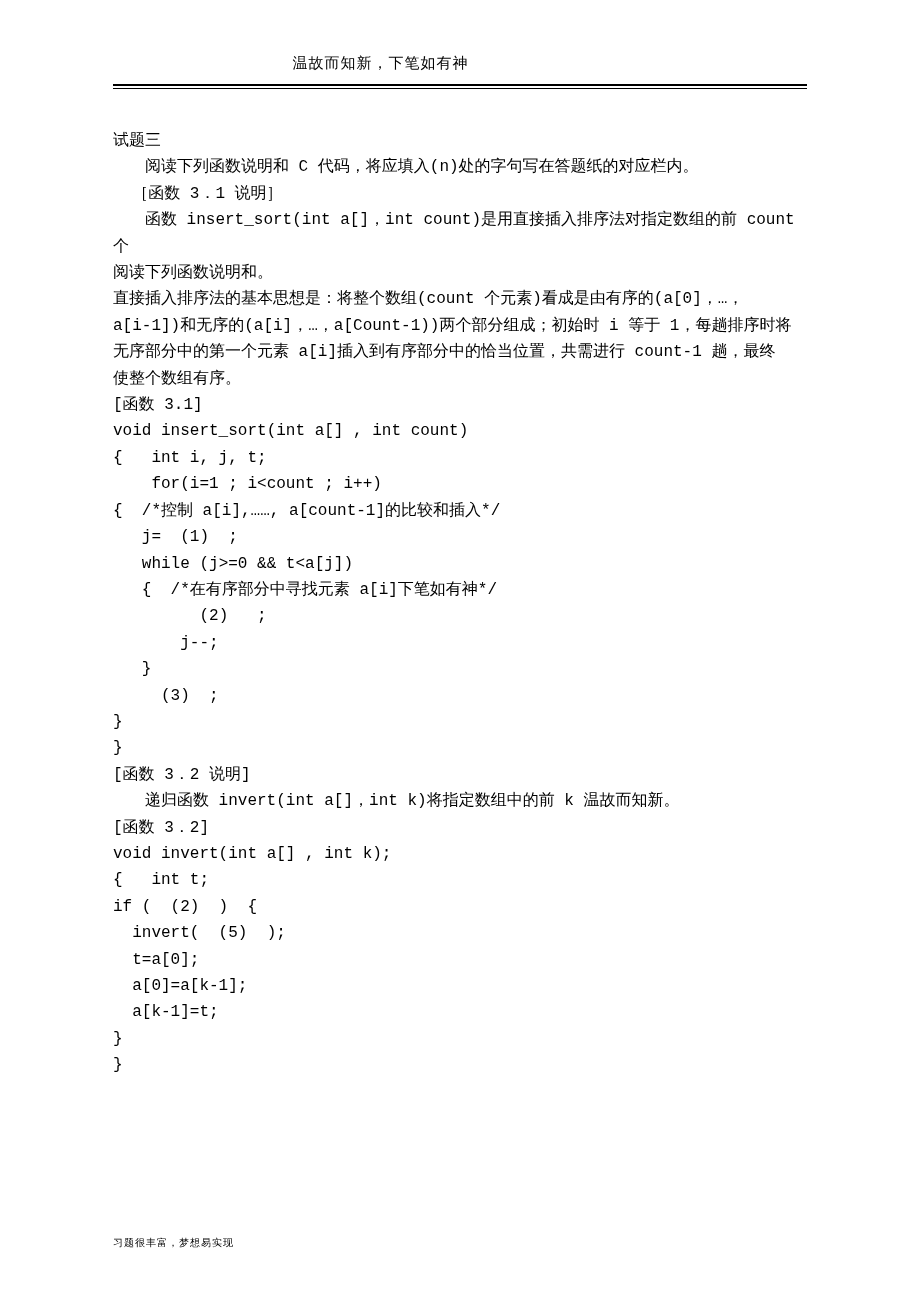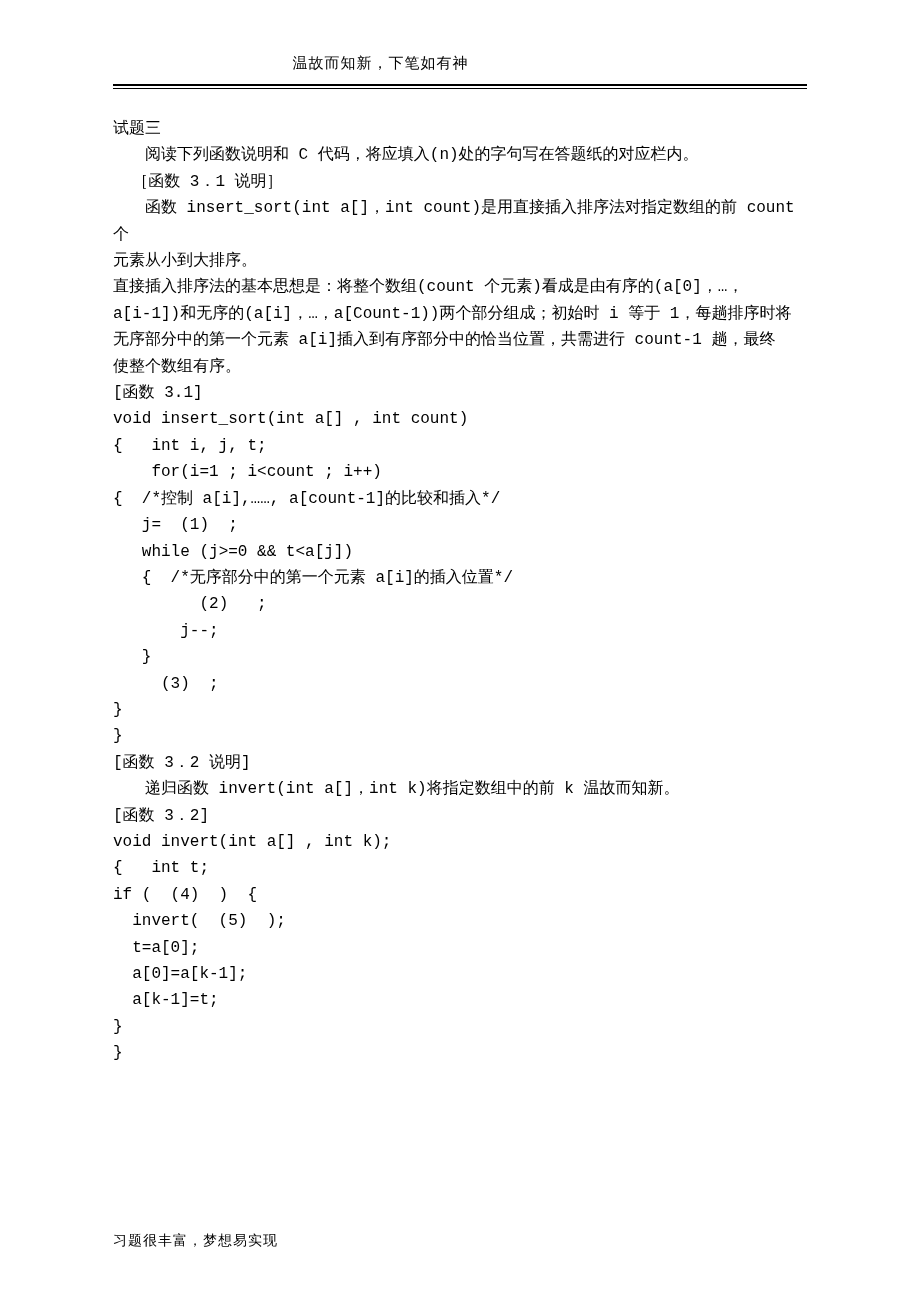--- a/index.html
+++ b/index.html
@@ -39,83 +39,83 @@
   .header-rule2 {
     position: absolute;
     top: 88px;
     left: 113px;
     width: 694px;
     height: 0;
     border-top: 1px solid #000;
   }
   .content {
     position: absolute;
-    top: 116px;
+    top: 128px;
     left: 113px;
     width: 694px;
     font-size: 16px;
     line-height: 26.4px;
   }
   .content p {
     margin: 0;
     white-space: pre-wrap;
   }
   .indent1 { text-indent: 2em; }
   .mono {
     font-family: "SimSun", "宋体", "Courier New", monospace;
   }
   .footer {
     position: absolute;
     left: 113px;
     bottom: 52px;
-    font-size: 14px;
+    font-size: 10px;
     letter-spacing: 1px;
   }
 </style>
 </head>
 <body>
 
 <div class="page">
 
   <div class="header-wrap">
     <span class="header-text">温故而知新，下笔如有神</span>
   </div>
   <div class="header-rule"></div>
   <div class="header-rule2"></div>
 
   <div class="content mono">
     <p>试题三</p>
     <p class="indent1">阅读下列函数说明和 C 代码，将应填入(n)处的字句写在答题纸的对应栏内。</p>
     <p>&nbsp;&nbsp;<span>［函数 3．1 说明］</span></p>
     <p class="indent1">函数 insert_sort(int a[]，int count)是用直接插入排序法对指定数组的前 count 个</p>
-    <p>元素从小到大排序。</p>
+    <p>阅读下列函数说明和。</p>
     <p>直接插入排序法的基本思想是：将整个数组(count 个元素)看成是由有序的(a[0]，…，</p>
     <p>a[i-1])和无序的(a[i]，…，a[Count-1))两个部分组成；初始时 i 等于 1，每趟排序时将</p>
     <p>无序部分中的第一个元素 a[i]插入到有序部分中的恰当位置，共需进行 count-1 趟，最终</p>
     <p>使整个数组有序。</p>
     <p>[函数 3.1]</p>
     <p>void insert_sort(int a[] , int count)</p>
     <p>{   int i, j, t;</p>
     <p>    for(i=1 ; i&lt;count ; i++)</p>
     <p>{  /*控制 a[i],……, a[count-1]的比较和插入*/</p>
     <p>   j=  (1)  ;</p>
     <p>   while (j&gt;=0 &amp;&amp; t&lt;a[j])</p>
-    <p>   {  /*无序部分中的第一个元素 a[i]的插入位置*/</p>
+    <p>   {  /*在有序部分中寻找元素 a[i]下笔如有神*/</p>
     <p>         (2)   ;</p>
     <p>       j--;</p>
     <p>   }</p>
     <p>     (3)  ;</p>
     <p>}</p>
     <p>}</p>
     <p>[函数 3．2 说明]</p>
     <p class="indent1">递归函数 invert(int a[]，int k)将指定数组中的前 k 温故而知新。</p>
     <p>[函数 3．2]</p>
     <p>void invert(int a[] , int k);</p>
     <p>{   int t;</p>
-    <p>if (  (4)  )  {</p>
+    <p>if (  (2)  )  {</p>
     <p>  invert(  (5)  );</p>
     <p>  t=a[0];</p>
     <p>  a[0]=a[k-1];</p>
     <p>  a[k-1]=t;</p>
     <p>}</p>
     <p>}</p>
   </div>
 
   <div class="footer">习题很丰富，梦想易实现</div>
 

